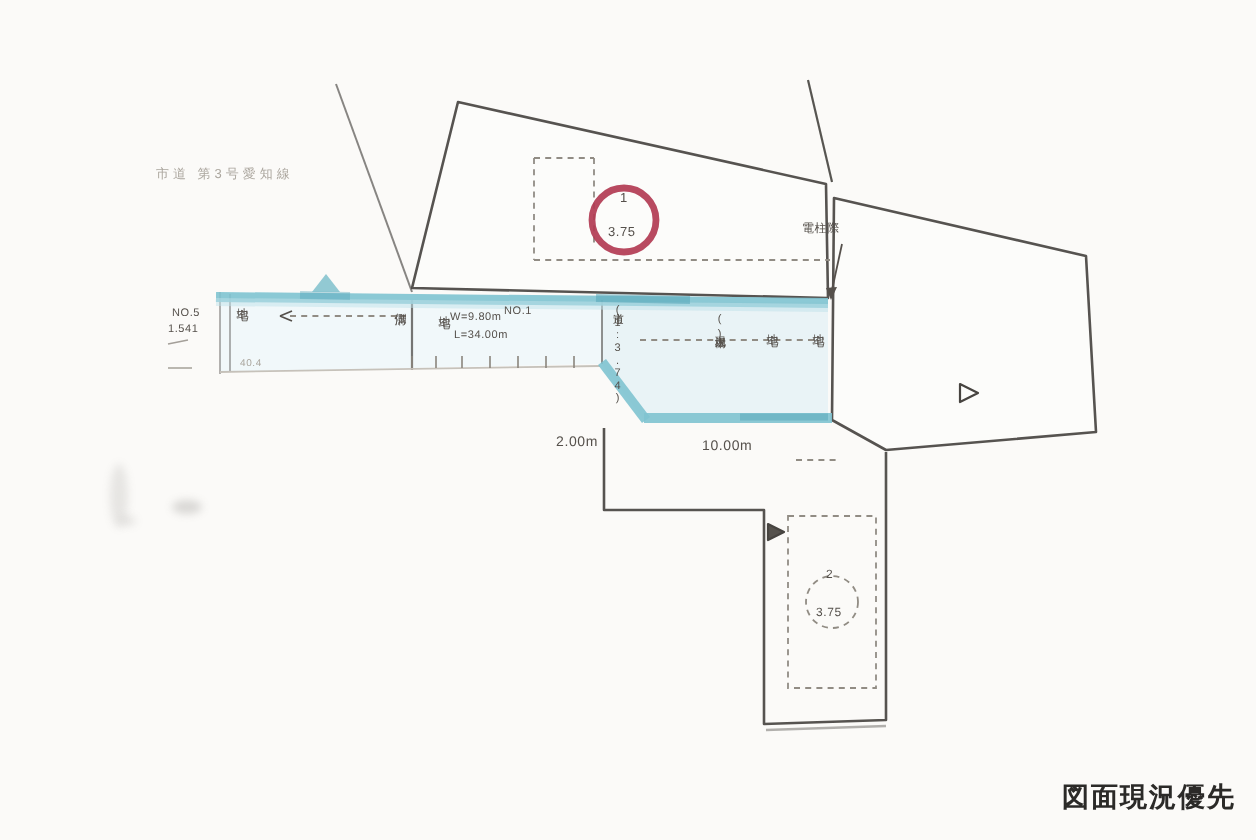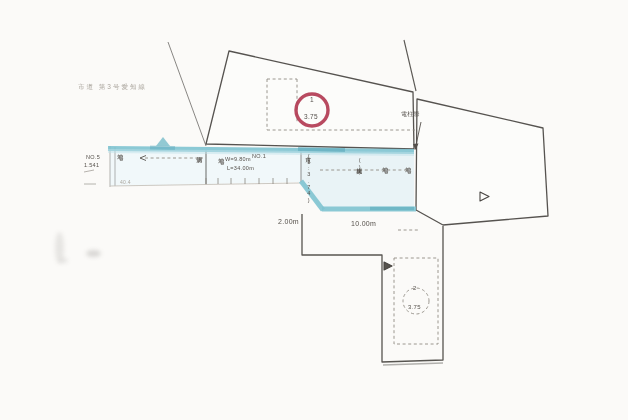--- a/index.html
+++ b/index.html
@@ -108,13 +108,14 @@
   <div class="abs txt vtxt" style="left:356px;top:157px;font-size:5.5px;">(現況樹木)</div>
   <div class="abs txt vtxt" style="left:382px;top:162px;">宅地</div>
   <div class="abs txt vtxt" style="left:405px;top:162px;">宅地</div>
 
   <div class="abs txt" style="left:278px;top:218px;font-size:7px;">2.00m</div>
   <div class="abs txt" style="left:351px;top:220px;font-size:7px;">10.00m</div>
 
   <div class="abs txt" style="left:413px;top:285px;">2</div>
   <div class="abs txt" style="left:408px;top:304px;">3.75</div>
 
+  <div class="abs stamp" style="left:531px;top:390px;">図面現況優先</div>
 </div>
 
 </body></html>

